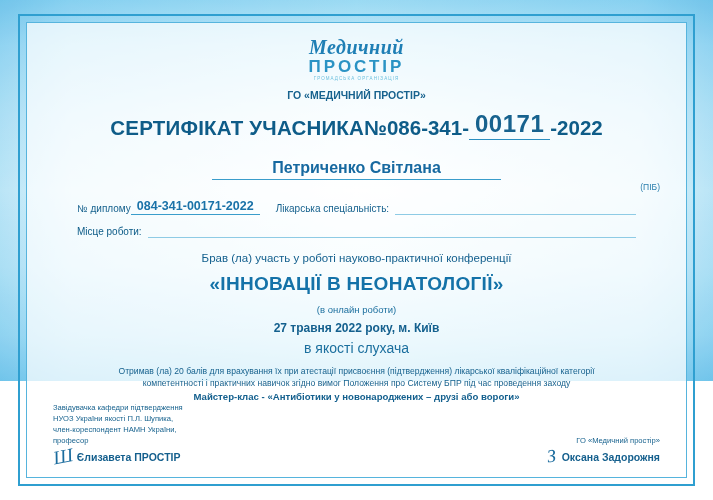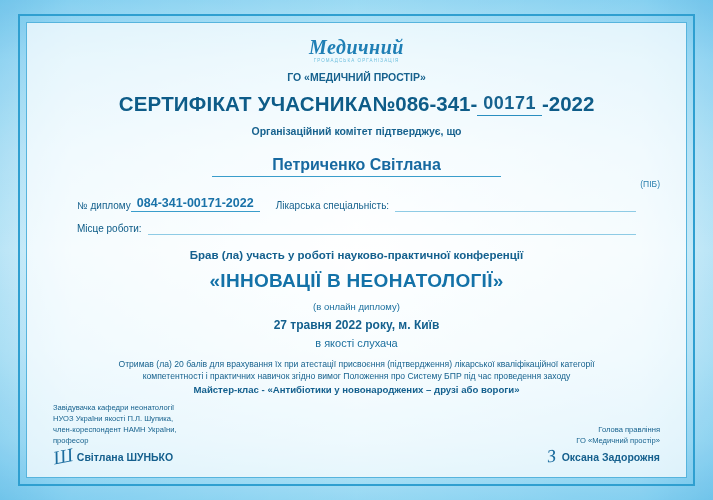--- a/index.html
+++ b/index.html
@@ -11,21 +11,21 @@
     width: 713px;
     height: 500px;
     overflow: hidden;
     font-family: "Liberation Sans", sans-serif;
   }
 
   
   .cert-page {
     position: relative;
     width: 713px;
-    height: 500px;
+    height: 381px;
     background:
       radial-gradient(ellipse at 50% 40%, #ffffff 0%, #eaf7fc 38%, #cfeefb 62%, #b3e4f7 82%, #a5dff5 100%);
     box-sizing: border-box;
   }
   
   .outer-band {
     position: absolute;
     left: 0; top: 0; right: 0; bottom: 0;
     background:
       linear-gradient(180deg, #8fd6f2 0%, #bfe9f9 12%, #e7f7fd 30%, #ffffff 50%, #e9f8fd 70%, #bfe9f9 88%, #8fd6f2 100%);
@@ -122,21 +122,21 @@
   .title-num {
     font-size: 20.5px;
     font-weight: bold;
     color: #0e5c88;
   }
   .handwrite {
     font-family: "Liberation Serif", serif;
     color: #1f7fb5;
   }
   .num-filled {
-    font-size: 18px;
+    font-size: 24px;
     font-weight: bold;
     color: #17628e;
     border-bottom: 1.4px solid #2a8ec0;
     padding: 0 6px 1px 6px;
     letter-spacing: 0.5px;
   }
   .title-year {
     font-size: 20.5px;
     font-weight: bold;
     color: #0e5c88;
@@ -205,21 +205,21 @@
     display: flex;
     align-items: flex-end;
     margin-top: 10px;
     padding: 0 24px;
   }
 
   
   .participation {
     text-align: center;
     font-size: 11.5px;
-    font-weight: bold;
+    font-weight: normal;
     color: #14608e;
     margin-top: 14px;
   }
   .conf-title {
     text-align: center;
     font-size: 19px;
     font-weight: bold;
     color: #1472a8;
     margin-top: 9px;
     letter-spacing: 0.3px;
@@ -232,21 +232,21 @@
   }
   .conf-date {
     text-align: center;
     font-size: 12px;
     font-weight: bold;
     color: #14608e;
     margin-top: 6px;
   }
   .conf-role {
     text-align: center;
-    font-size: 11px;
+    font-size: 14px;
     color: #1b6f9e;
     margin-top: 5px;
   }
 
   .points {
     text-align: center;
     font-size: 8.6px;
     line-height: 1.45;
     color: #17628e;
     margin-top: 9px;
@@ -323,35 +323,35 @@
 <div class="cert-page">
   <div class="outer-band"></div>
 
   <div class="frame-outer"></div>
 
   <div class="frame-inner">
     <div class="content">
 
       <div class="logo-wrap">
         <div class="logo-line1 handwrite">Медичний</div>
+        <div class="logo-line2">ПРОСТІР</div>
         <div class="logo-line3">ГРОМАДСЬКА ОРГАНІЗАЦІЯ</div>
       </div>
 
       <div class="org-line">ГО «МЕДИЧНИЙ ПРОСТІР»</div>
 
       <div class="title-row">
         <span class="title-main">СЕРТИФІКАТ УЧАСНИКА</span>
         <span class="title-num">№</span>
         <span class="title-num">086-341-</span>
         <span class="num-filled">00171</span>
         <span class="title-year">-</span>
         <span class="title-year">2022</span>
       </div>
 
-      <div class="confirm">Організаційний комітет підтверджує, що</div>
 
       <div class="name-wrap">
         <span class="name">Петриченко Світлана</span>
       </div>
       <div class="name-caption">(ПІБ)</div>
 
       <div class="row-fields">
         <span class="fld-label">№ диплому</span>
         <span class="fld-value">084-341-00171-2022</span>
         <span class="fld-gap"></span>
@@ -359,50 +359,49 @@
         <span class="fld-blank"></span>
       </div>
 
       <div class="row-work">
         <span class="fld-label">Місце роботи:</span>
         <span class="fld-blank"></span>
       </div>
 
       <div class="participation">Брав (ла) участь у роботі науково-практичної конференції</div>
       <div class="conf-title">«ІННОВАЦІЇ В НЕОНАТОЛОГІЇ»</div>
-      <div class="conf-format">(в онлайн диплому)</div>
+      <div class="conf-format">(в онлайн роботи)</div>
       <div class="conf-date">27 травня 2022 року, м. Київ</div>
       <div class="conf-role">в якості слухача</div>
 
       <div class="points">
         <div>Отримав (ла) 20 балів для врахування їх при атестації присвоєння (підтвердження) лікарської кваліфікаційної категорії</div>
         <div>компетентності і практичних навичок згідно вимог Положення про Систему БПР під час проведення заходу</div>
       </div>
 
       <div class="masterclass">Майстер-клас - «Антибіотики у новонароджених – друзі або вороги»</div>
     </div>
 
     <div class="sign-area">
 
       <div class="sign-block sign-left">
         <div class="sign-role">
-          <div>Завідувачка кафедри неонатології</div>
+          <div>Завідувачка кафедри підтвердження</div>
           <div>НУОЗ України якості П.Л. Шупика,</div>
           <div>член-кореспондент НАМН України,</div>
           <div>професор</div>
         </div>
         <div class="sign-bottom">
           <span class="scribble">Ш</span>
-          <span class="sign-name">Світлана ШУНЬКО</span>
+          <span class="sign-name">Єлизавета ПРОСТІР</span>
         </div>
       </div>
 
       <div class="sign-block sign-right">
         <div class="sign-role">
-          <div>Голова правління</div>
           <div>ГО «Медичний простір»</div>
         </div>
         <div class="sign-bottom">
           <span class="scribble2">З</span>
           <span class="sign-name">Оксана Задорожня</span>
         </div>
       </div>
 
     </div>
   </div>

